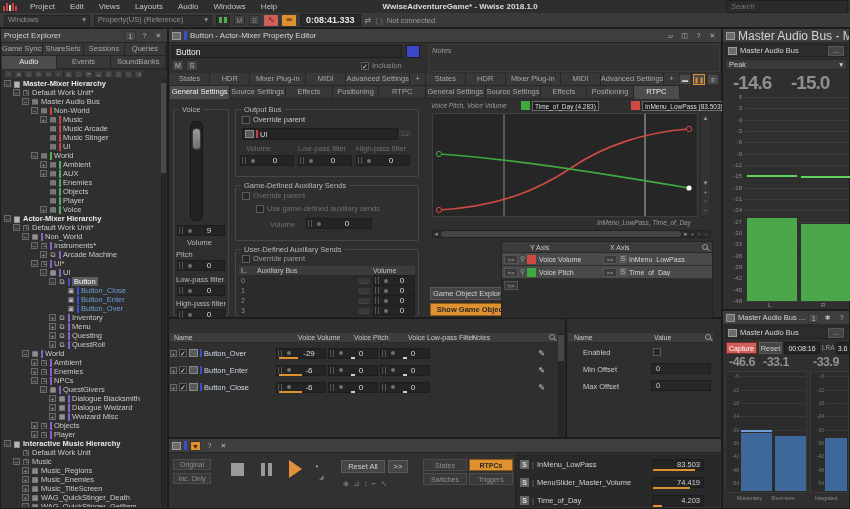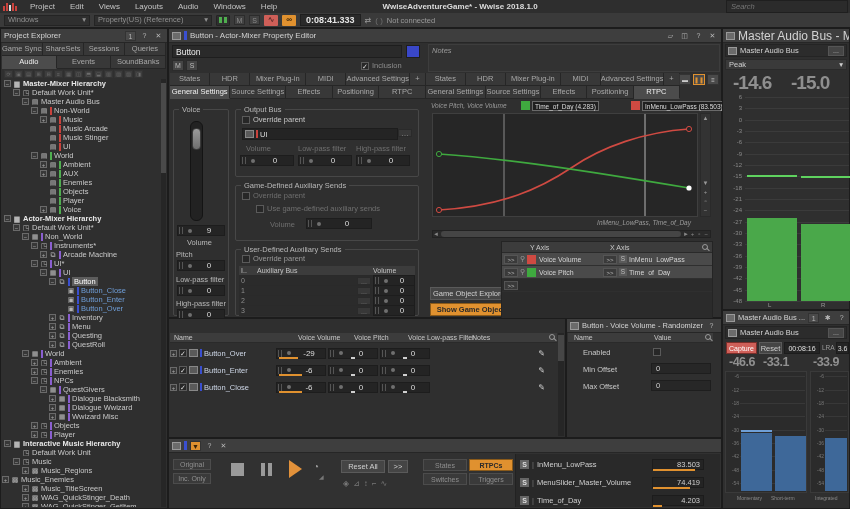--- a/index.html
+++ b/index.html
@@ -489,21 +489,21 @@
       <div class="trow" style="padding-left: 11px;">
         <span class="texp">−</span>
         <span class="ticon">◳</span>
         <span class="tlabel">Music</span>
       </div>
       <div class="trow" style="padding-left: 20px;">
         <span class="texp">+</span>
         <span class="ticon">▩</span>
         <span class="tlabel">Music_Regions</span>
       </div>
-      <div class="trow" style="">
+      <div class="trow" style="padding-left: 20px;">
         <span class="texp">+</span>
         <span class="ticon">▩</span>
         <span class="tlabel">Music_Enemies</span>
       </div>
       <div class="trow" style="padding-left: 20px;">
         <span class="texp">+</span>
         <span class="ticon">▩</span>
         <span class="tlabel">Music_TitleScreen</span>
       </div>
       <div class="trow" style="padding-left: 20px;">
@@ -890,26 +890,20 @@
         </span>
         <span class="pencil">✎</span>
       </div>
     </div>
   <div class="vscroll">
       <i></i>
     </div>
 </div>
 
 <div id="randomizer" class="panel">
-  <div class="ptitle">
-    <span class="docicon"></span>
-    <span class="grow" style="font-size:7.5px">Button - Voice Volume - Randomizer</span>
-    <span class="tbtn noborder">?</span>
-    <span class="tbtn noborder">✕</span>
-  </div>
   <div class="chead">
     <span style="left:6px">Name</span>
     <span style="left:86px">Value</span>
     <span style="right:2px" class="mag"></span>
   </div>
   <span class="rrow" style="left:16px;top:29px">Enabled</span>
   <span class="rrow" style="left:86px;top:29px">
       <span class="cb"></span>
     </span>
   <span class="rrow" style="left:16px;top:46px">Min Offset</span>

